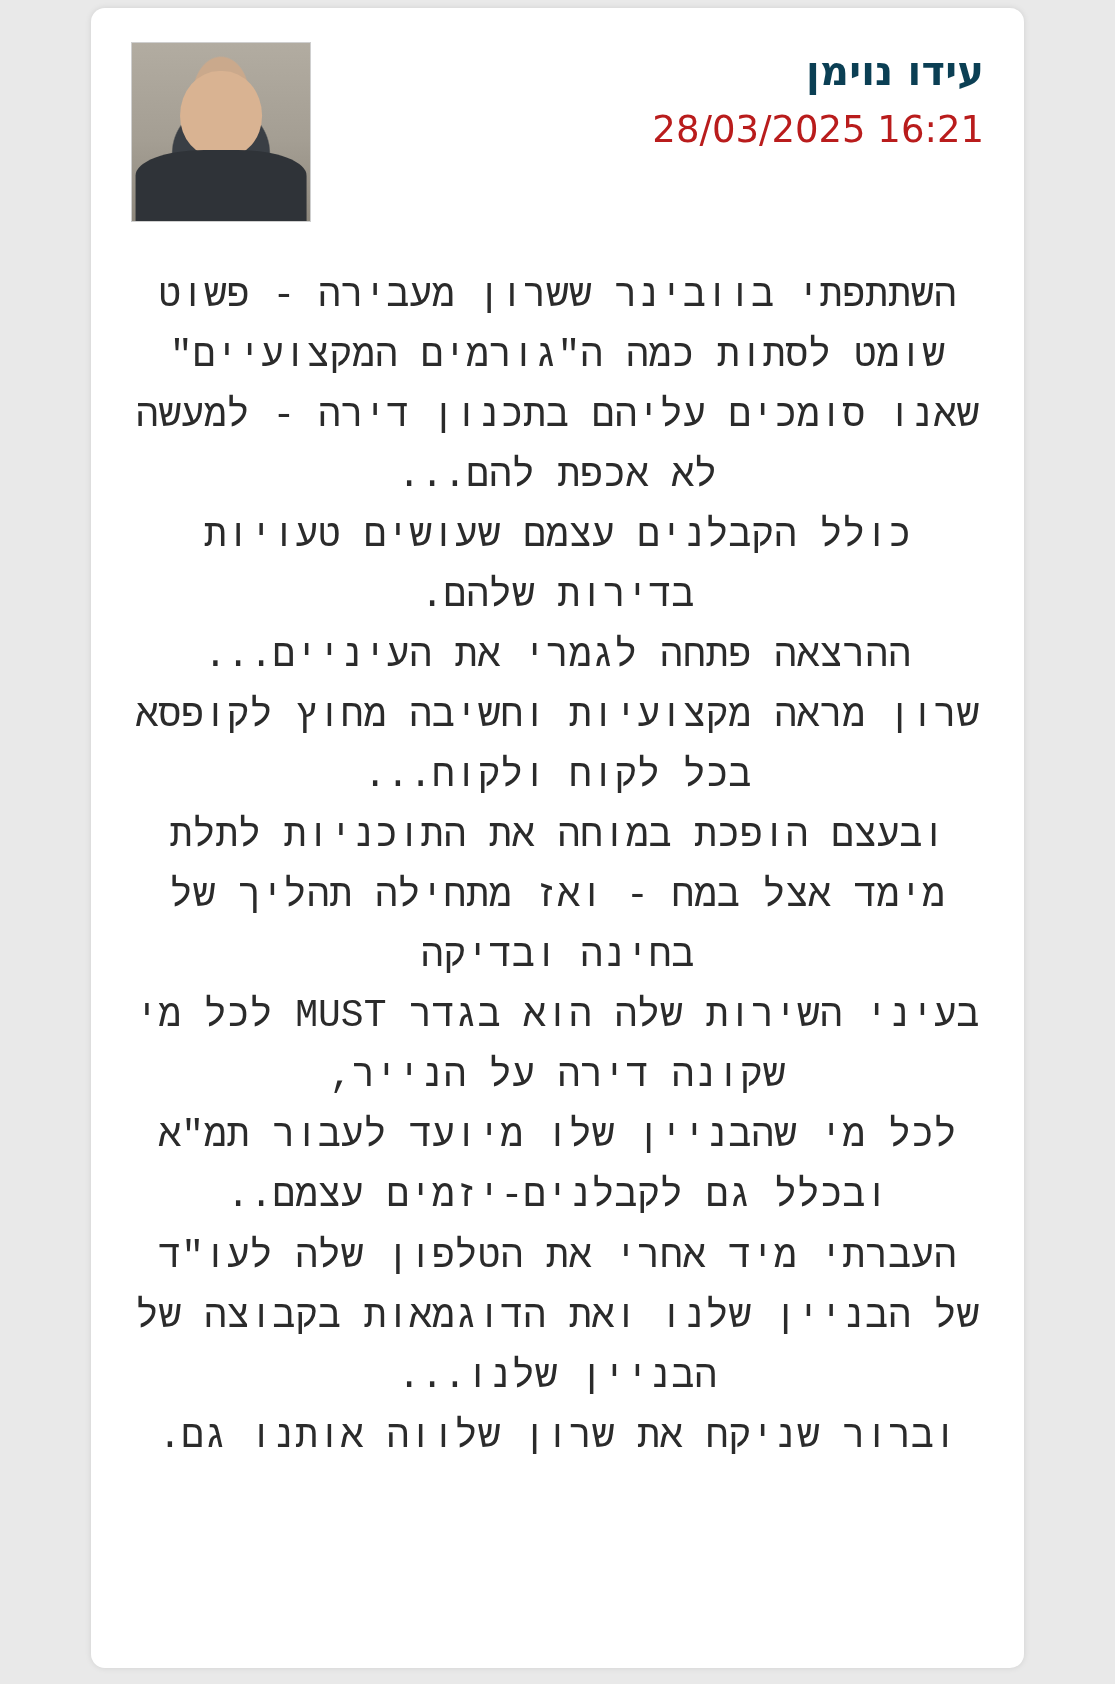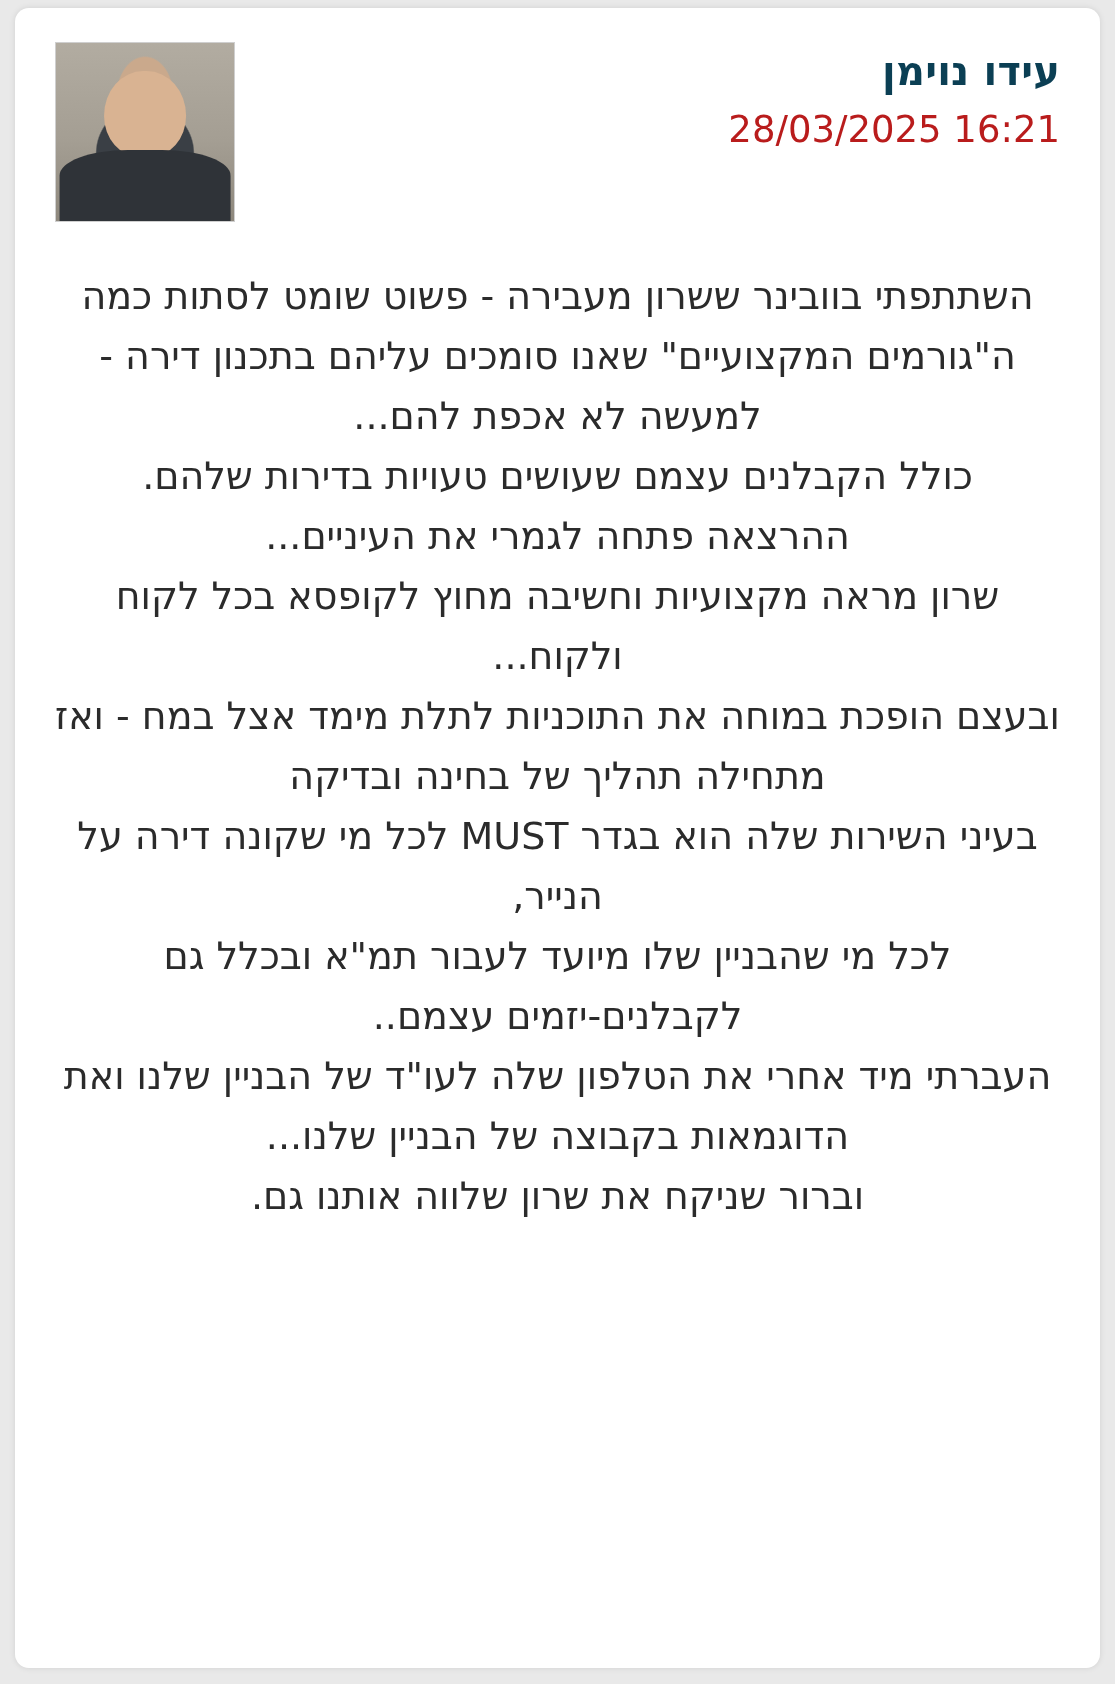--- a/index.html
+++ b/index.html
@@ -11,21 +11,21 @@
     width: 1115px;
     height: 1684px;
     font-family: "DejaVu Sans", "Liberation Sans", sans-serif;
     display: flex;
     justify-content: center;
     align-items: flex-start;
   }
   .card {
     position: relative;
     box-sizing: border-box;
-    width: 1085px;
+    width: 933px;
     min-height: 1660px;
     margin-top: 8px;
     background: #ffffff;
     border-radius: 14px;
     box-shadow: 0 0 6px rgba(0,0,0,0.10);
     padding: 34px 40px 40px 40px;
     overflow: hidden;
   }
   .post-header {
     display: flex;
@@ -93,20 +93,21 @@
   }
   .post-body {
     margin-top: 44px;
     color: #2b2b2b;
     font-size: 38px;
     line-height: 1.58;
     text-align: center;
     direction: rtl;
     white-space: pre-wrap;
     word-wrap: break-word;
+    font-family: Liberation Mono, monospace;
   }
 </style>
 </head>
 <body>
 
 <div class="card">
 
   <div class="post-header">
 
     <div class="avatar">

